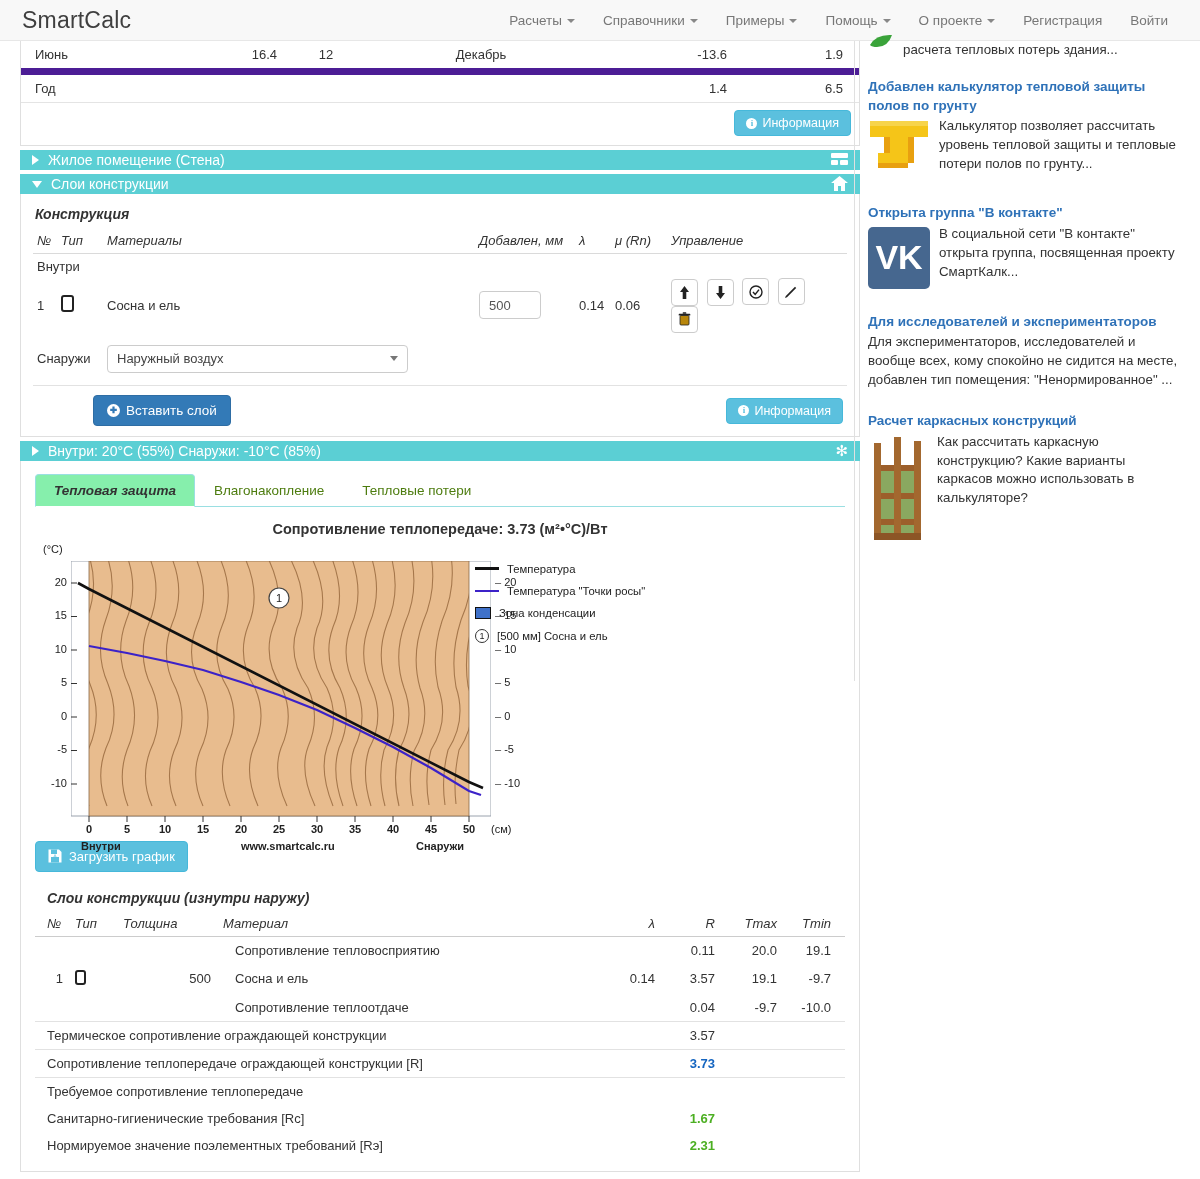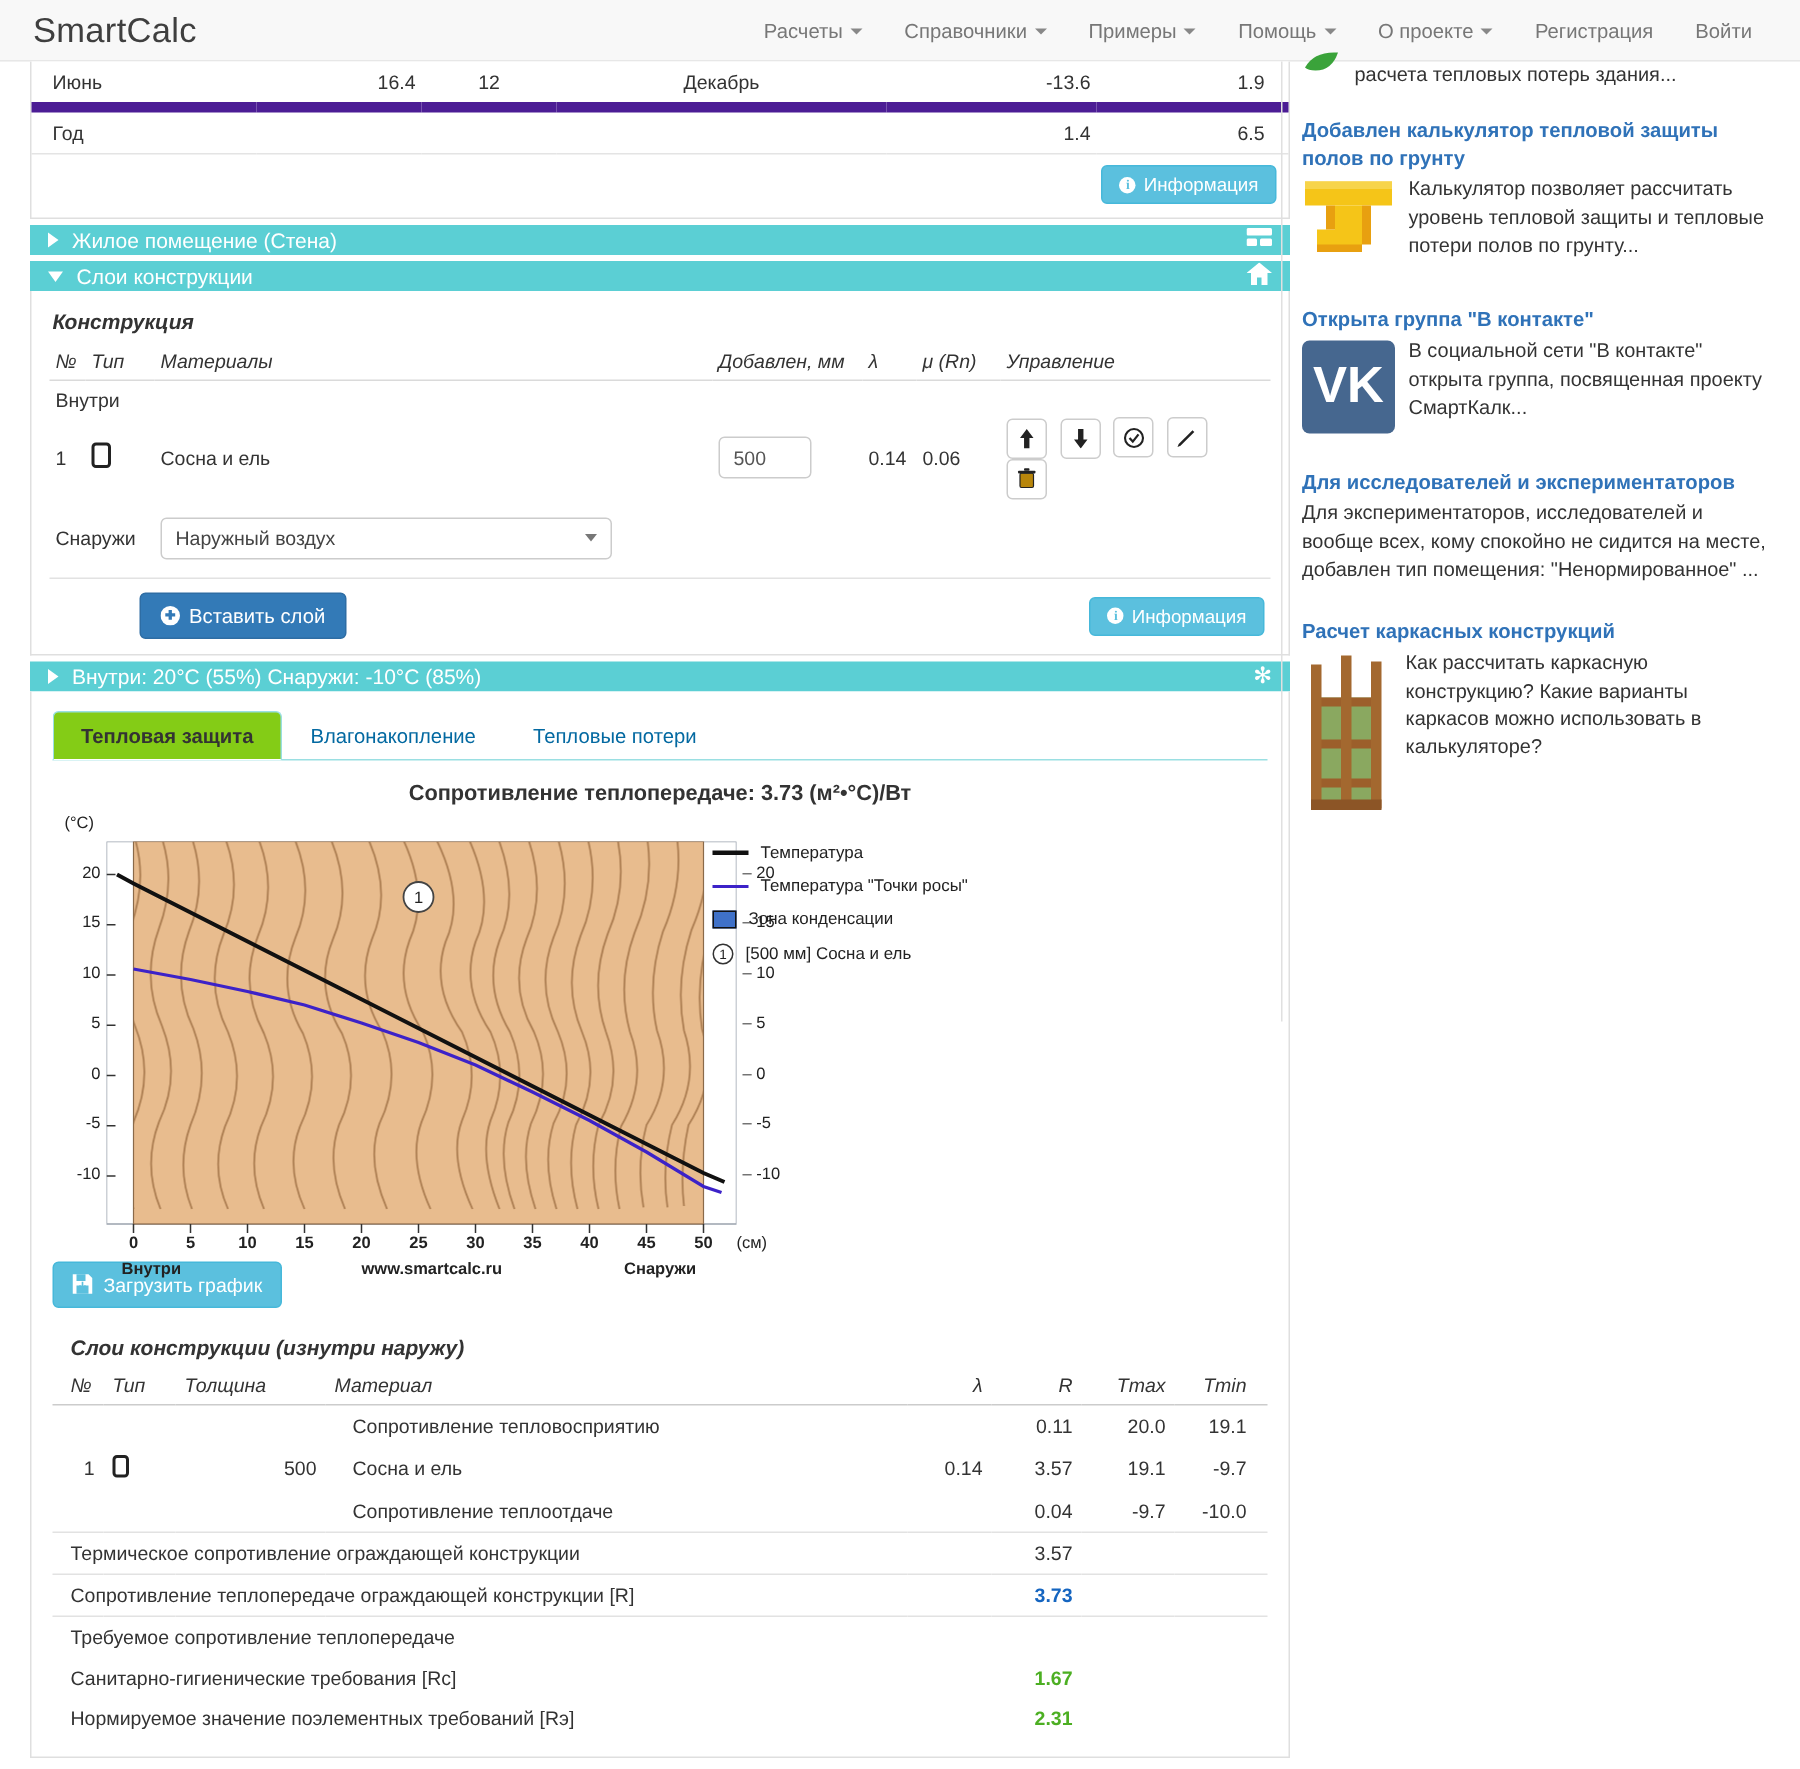--- a/index.html
+++ b/index.html
@@ -147,25 +147,26 @@
     background:#337ab7; border:1px solid #2e6da4; color:#fff;
     padding:7px 13px; border-radius:4px; font-size:13.5px; cursor:pointer;
     margin: 9px 0 2px 60px;
   }
 
   
   .tabs-box { border:1px solid #dfdfdf; border-top:none; background:#fff; padding: 10px 14px 12px 14px; }
   .tabs { display:flex; border-bottom:1px solid #9adfe2; height: 36px; align-items:flex-end; }
   .tab {
     padding: 8px 18px; font-size: 13.5px; cursor:pointer;
-    color:#0369a1; margin-bottom:-1px; border:1px solid transparent; border-radius:4px 4px 0 0;
+    color:#4d7c0f; margin-bottom:-1px; border:1px solid transparent; border-radius:4px 4px 0 0;
   }
   .tab.active {
-    color:#333; font-weight:bold; background:#84cc16;
+    color:#333; font-weight:bold; background:#86efac;
     border-color:#9adfe2 #9adfe2 #fff #9adfe2;
+    font-style:italic;
   }
   .chart-title { text-align:center; font-weight:bold; font-size:14.5px; color:#333; margin: 14px 0 6px 0; }
 
   
   .chart-area { position:relative; width: 812px; height: 290px; margin-top: 4px; }
   .unit-c { position:absolute; left:8px; top:0px; font-size:11px; color:#222; }
   .plot-outer { position:absolute; left:36px; top:18px; width:420px; height:255px; }
   svg.plot { display:block; }
 
   .legend { position:absolute; left:440px; top:20px; font-size:11.3px; color:#222; }

